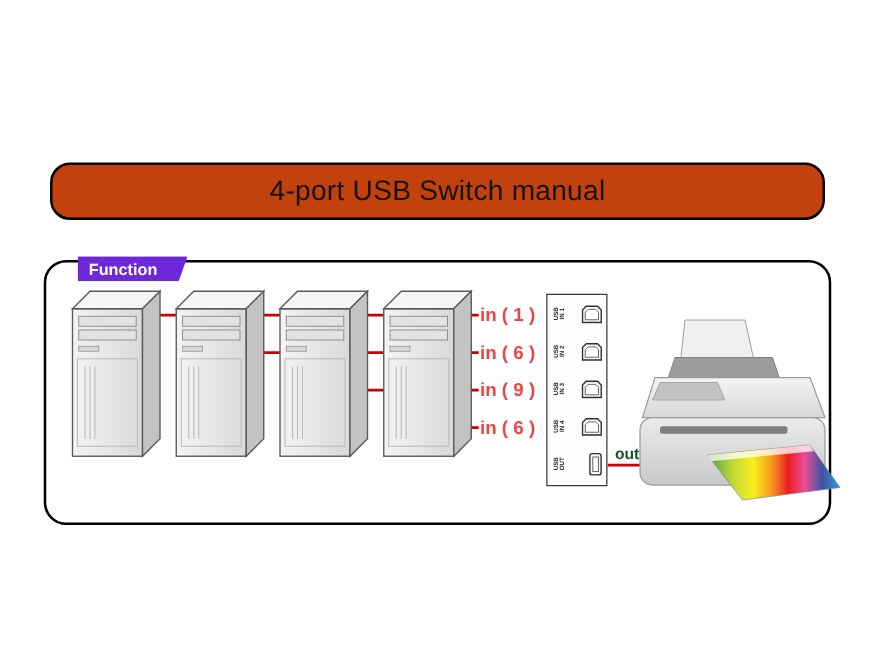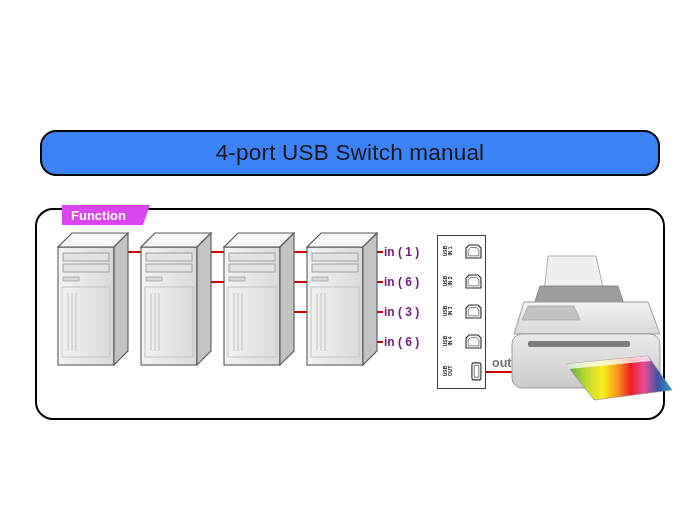--- a/index.html
+++ b/index.html
@@ -3,41 +3,41 @@
 <meta charset="utf-8">
 <style>
   html,body{margin:0;padding:0;background:#ffffff;}
   .stage{
     position:relative;width:700px;height:530px;background:#ffffff;
     font-family:"Liberation Sans",sans-serif;overflow:hidden;color:#111;
   }
   .title-box{
     position:absolute;left:40px;top:130px;width:620px;height:46px;
     border:2.5px solid #000;border-radius:16px;box-sizing:border-box;
-    display:flex;align-items:center;justify-content:center;background:#3b82f6;
+    display:flex;align-items:center;justify-content:center;background:#c2410c;
   }
   .title-box span{font-size:22.5px;letter-spacing:.2px;color:#151515;}
   .main-box{
     position:absolute;left:35px;top:208px;width:630px;height:212px;
     border:2.5px solid #000;border-radius:18px;box-sizing:border-box;background:#fff;
   }
   .function-tab{
     position:absolute;left:62px;top:205px;width:88px;height:20px;
-    background:#d946ef;color:#fff;font-weight:bold;font-size:13px;
+    background:#6d28d9;color:#fff;font-weight:bold;font-size:13px;
     display:flex;align-items:center;padding-left:9px;box-sizing:border-box;
     clip-path:polygon(0 0,100% 0,92% 100%,0 100%);z-index:3;text-align:right;
   }
   .art{position:absolute;left:0;top:0;width:700px;height:530px;z-index:1;}
   .in-label{
     position:absolute;left:384px;width:50px;height:16px;z-index:2;
-    font-size:12px;font-weight:bold;color:#701a75;display:flex;align-items:center;
+    font-size:15px;font-weight:bold;color:#ef4444;display:flex;align-items:center;
   }
   .out-label{
     position:absolute;left:492px;top:356px;z-index:2;
-    font-size:12.5px;font-weight:bold;color:#737373;
+    font-size:12.5px;font-weight:bold;color:#14532d;
   }
   .switch-panel{
     position:absolute;left:437px;top:235px;width:49px;height:154px;z-index:2;
     background:#fefefe;border:1.6px solid #3c3c3c;box-sizing:border-box;
     display:flex;flex-direction:column;
   }
   .port-row{
     height:30px;display:flex;align-items:center;justify-content:space-between;
     padding:0 3px 0 0;box-sizing:border-box;
   }
@@ -122,21 +122,21 @@
       <polygon points="528,306 574,306 580,320 522,320" fill="#c2c2c2" stroke="#a0a0a0" stroke-width="0.7"></polygon>
       <rect x="512" y="334" width="148" height="54" rx="10" fill="url(#gBodyFront)" stroke="#9a9a9a" stroke-width="1"></rect>
       <rect x="528" y="341" width="102" height="6" rx="2" fill="#7f7f7f"></rect>
       <polygon points="566,364 648,356 672,390 594,400" fill="url(#gRainbow)" stroke="#888888" stroke-width="0.6"></polygon>
       <polygon points="566,364 648,356 651,361 569,369" fill="#ffffff" opacity="0.75"></polygon>
     </g>
   </svg>
 
   <div class="in-label" style="top:244px">in ( 1 )</div>
   <div class="in-label" style="top:274px">in ( 6 )</div>
-  <div class="in-label" style="top:304px">in ( 3 )</div>
+  <div class="in-label" style="top:304px">in ( 9 )</div>
   <div class="in-label" style="top:334px">in ( 6 )</div>
 
   <div class="out-label">out</div>
 
   <div class="switch-panel">
 
     <div class="port-row">
       <div class="port-label">USB
 IN 1</div>
       <svg class="port-icon" width="17" height="15" viewBox="0 0 17 15">

